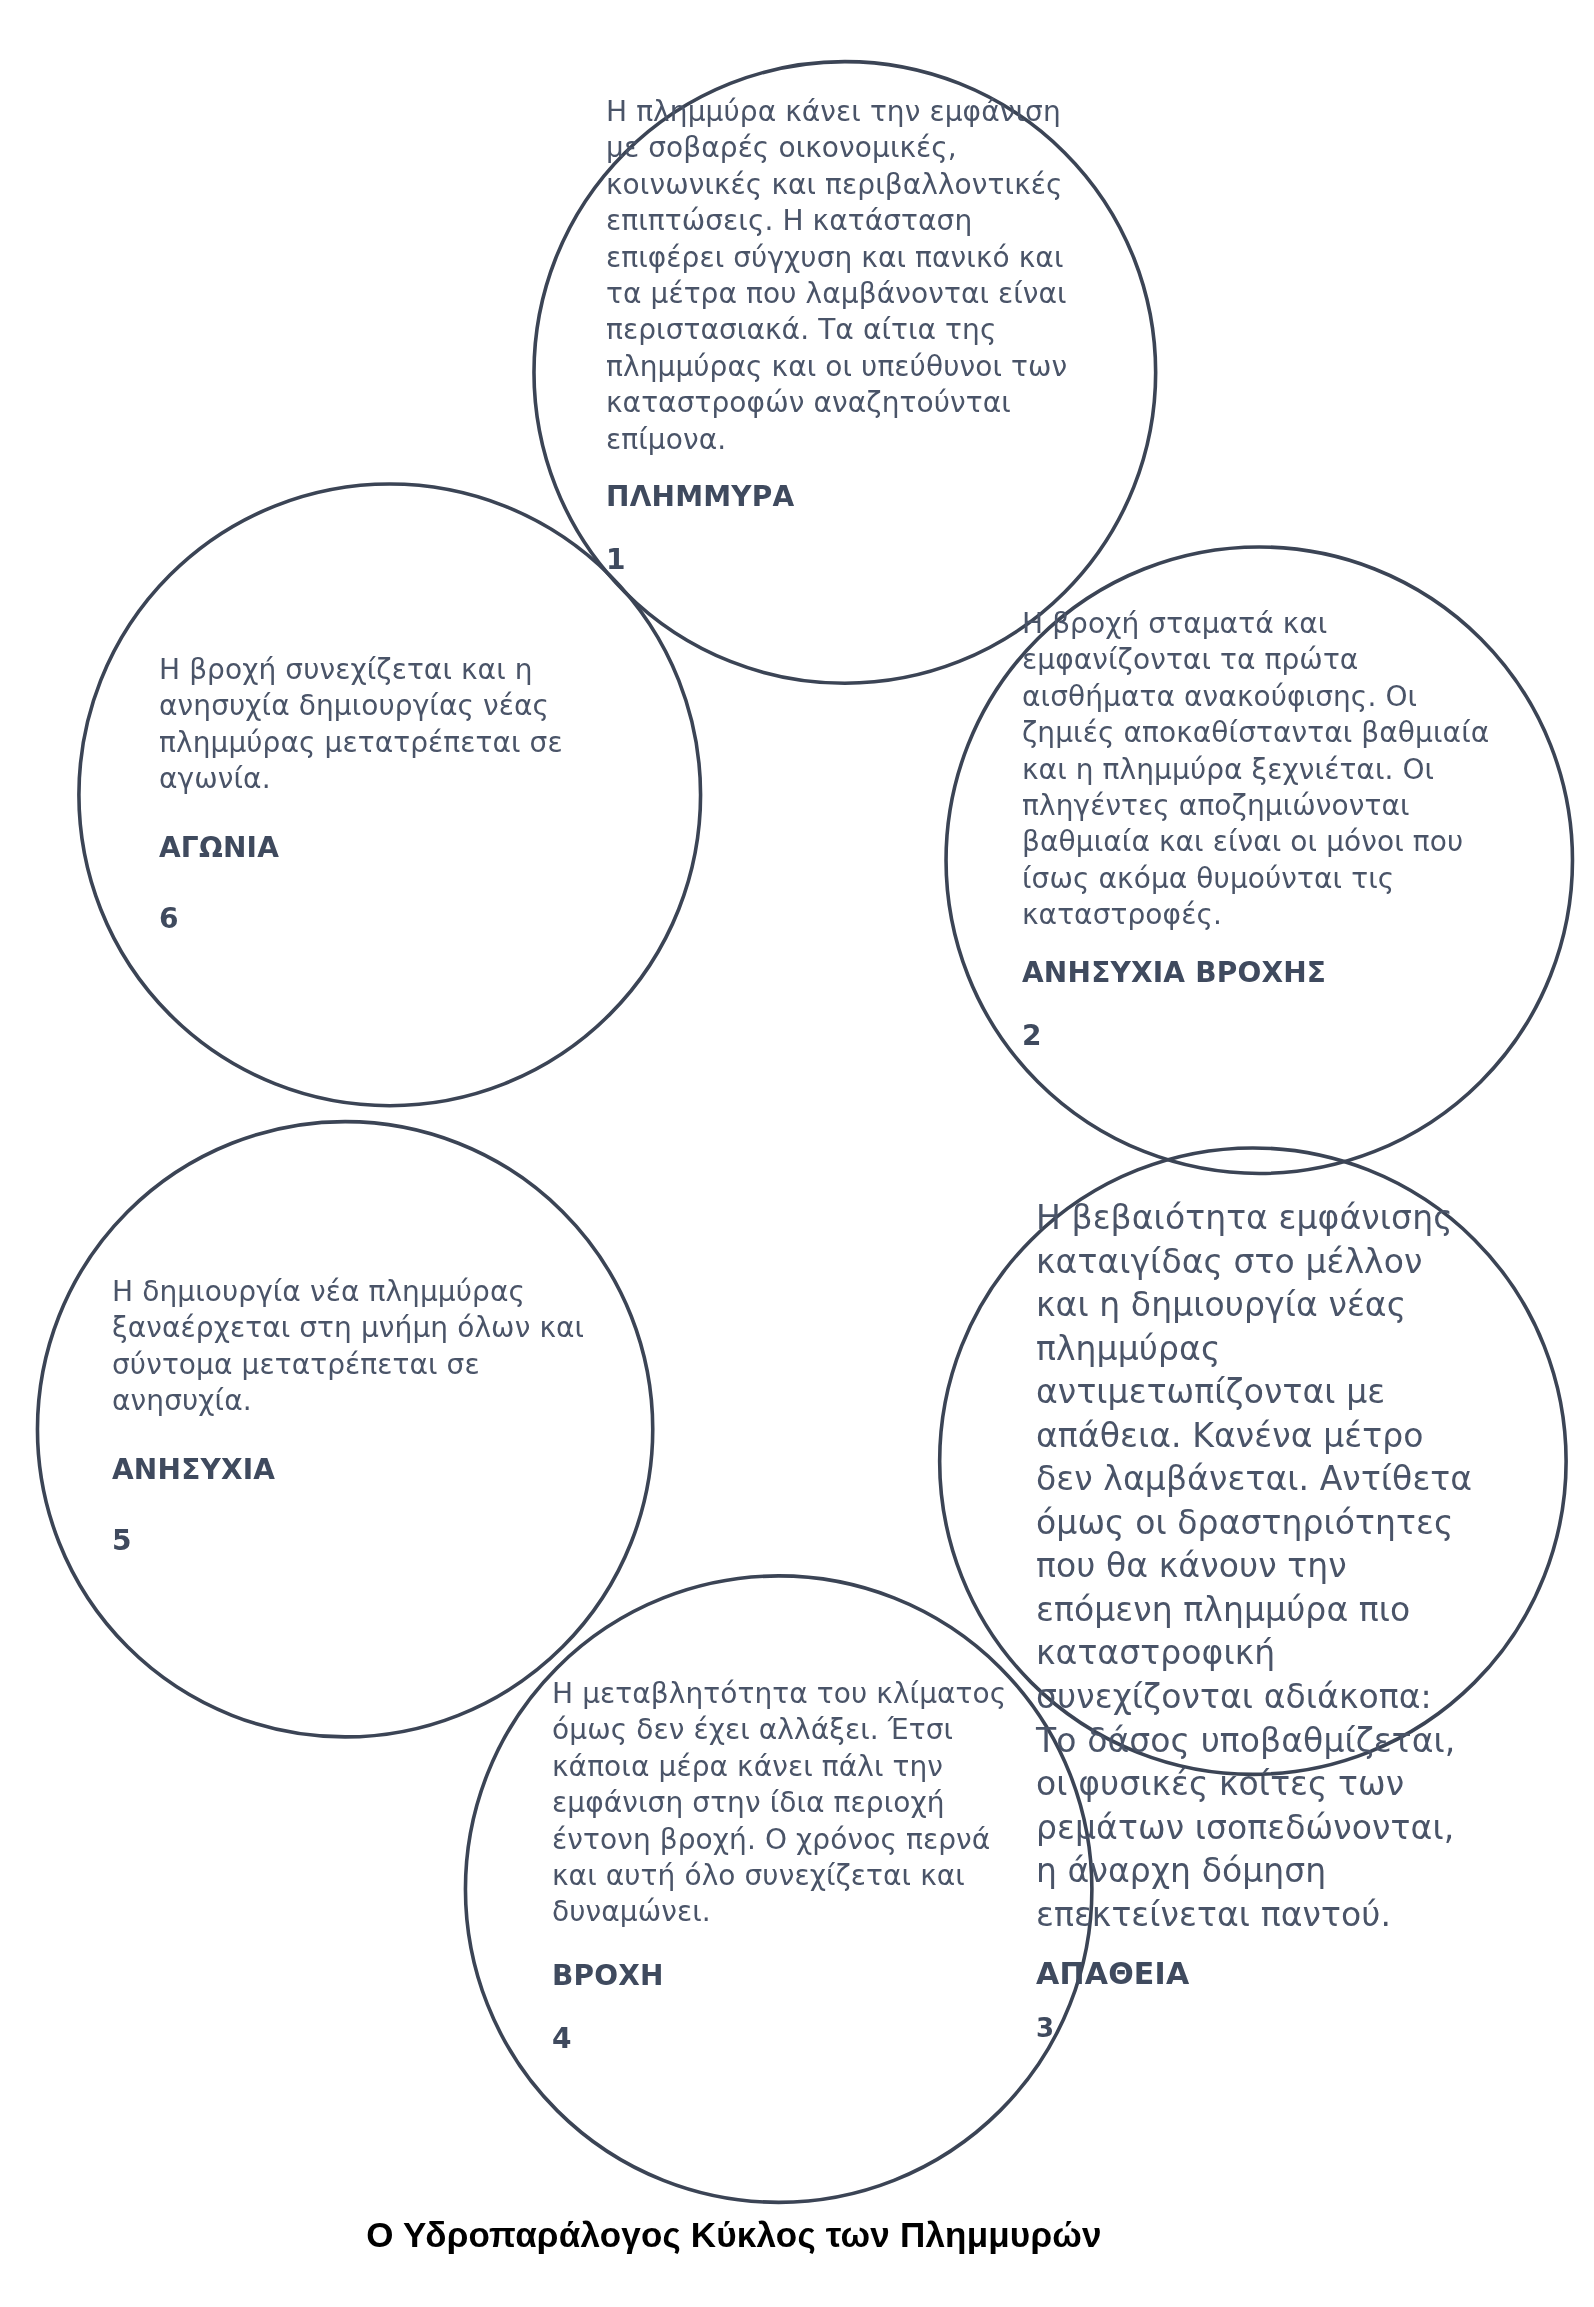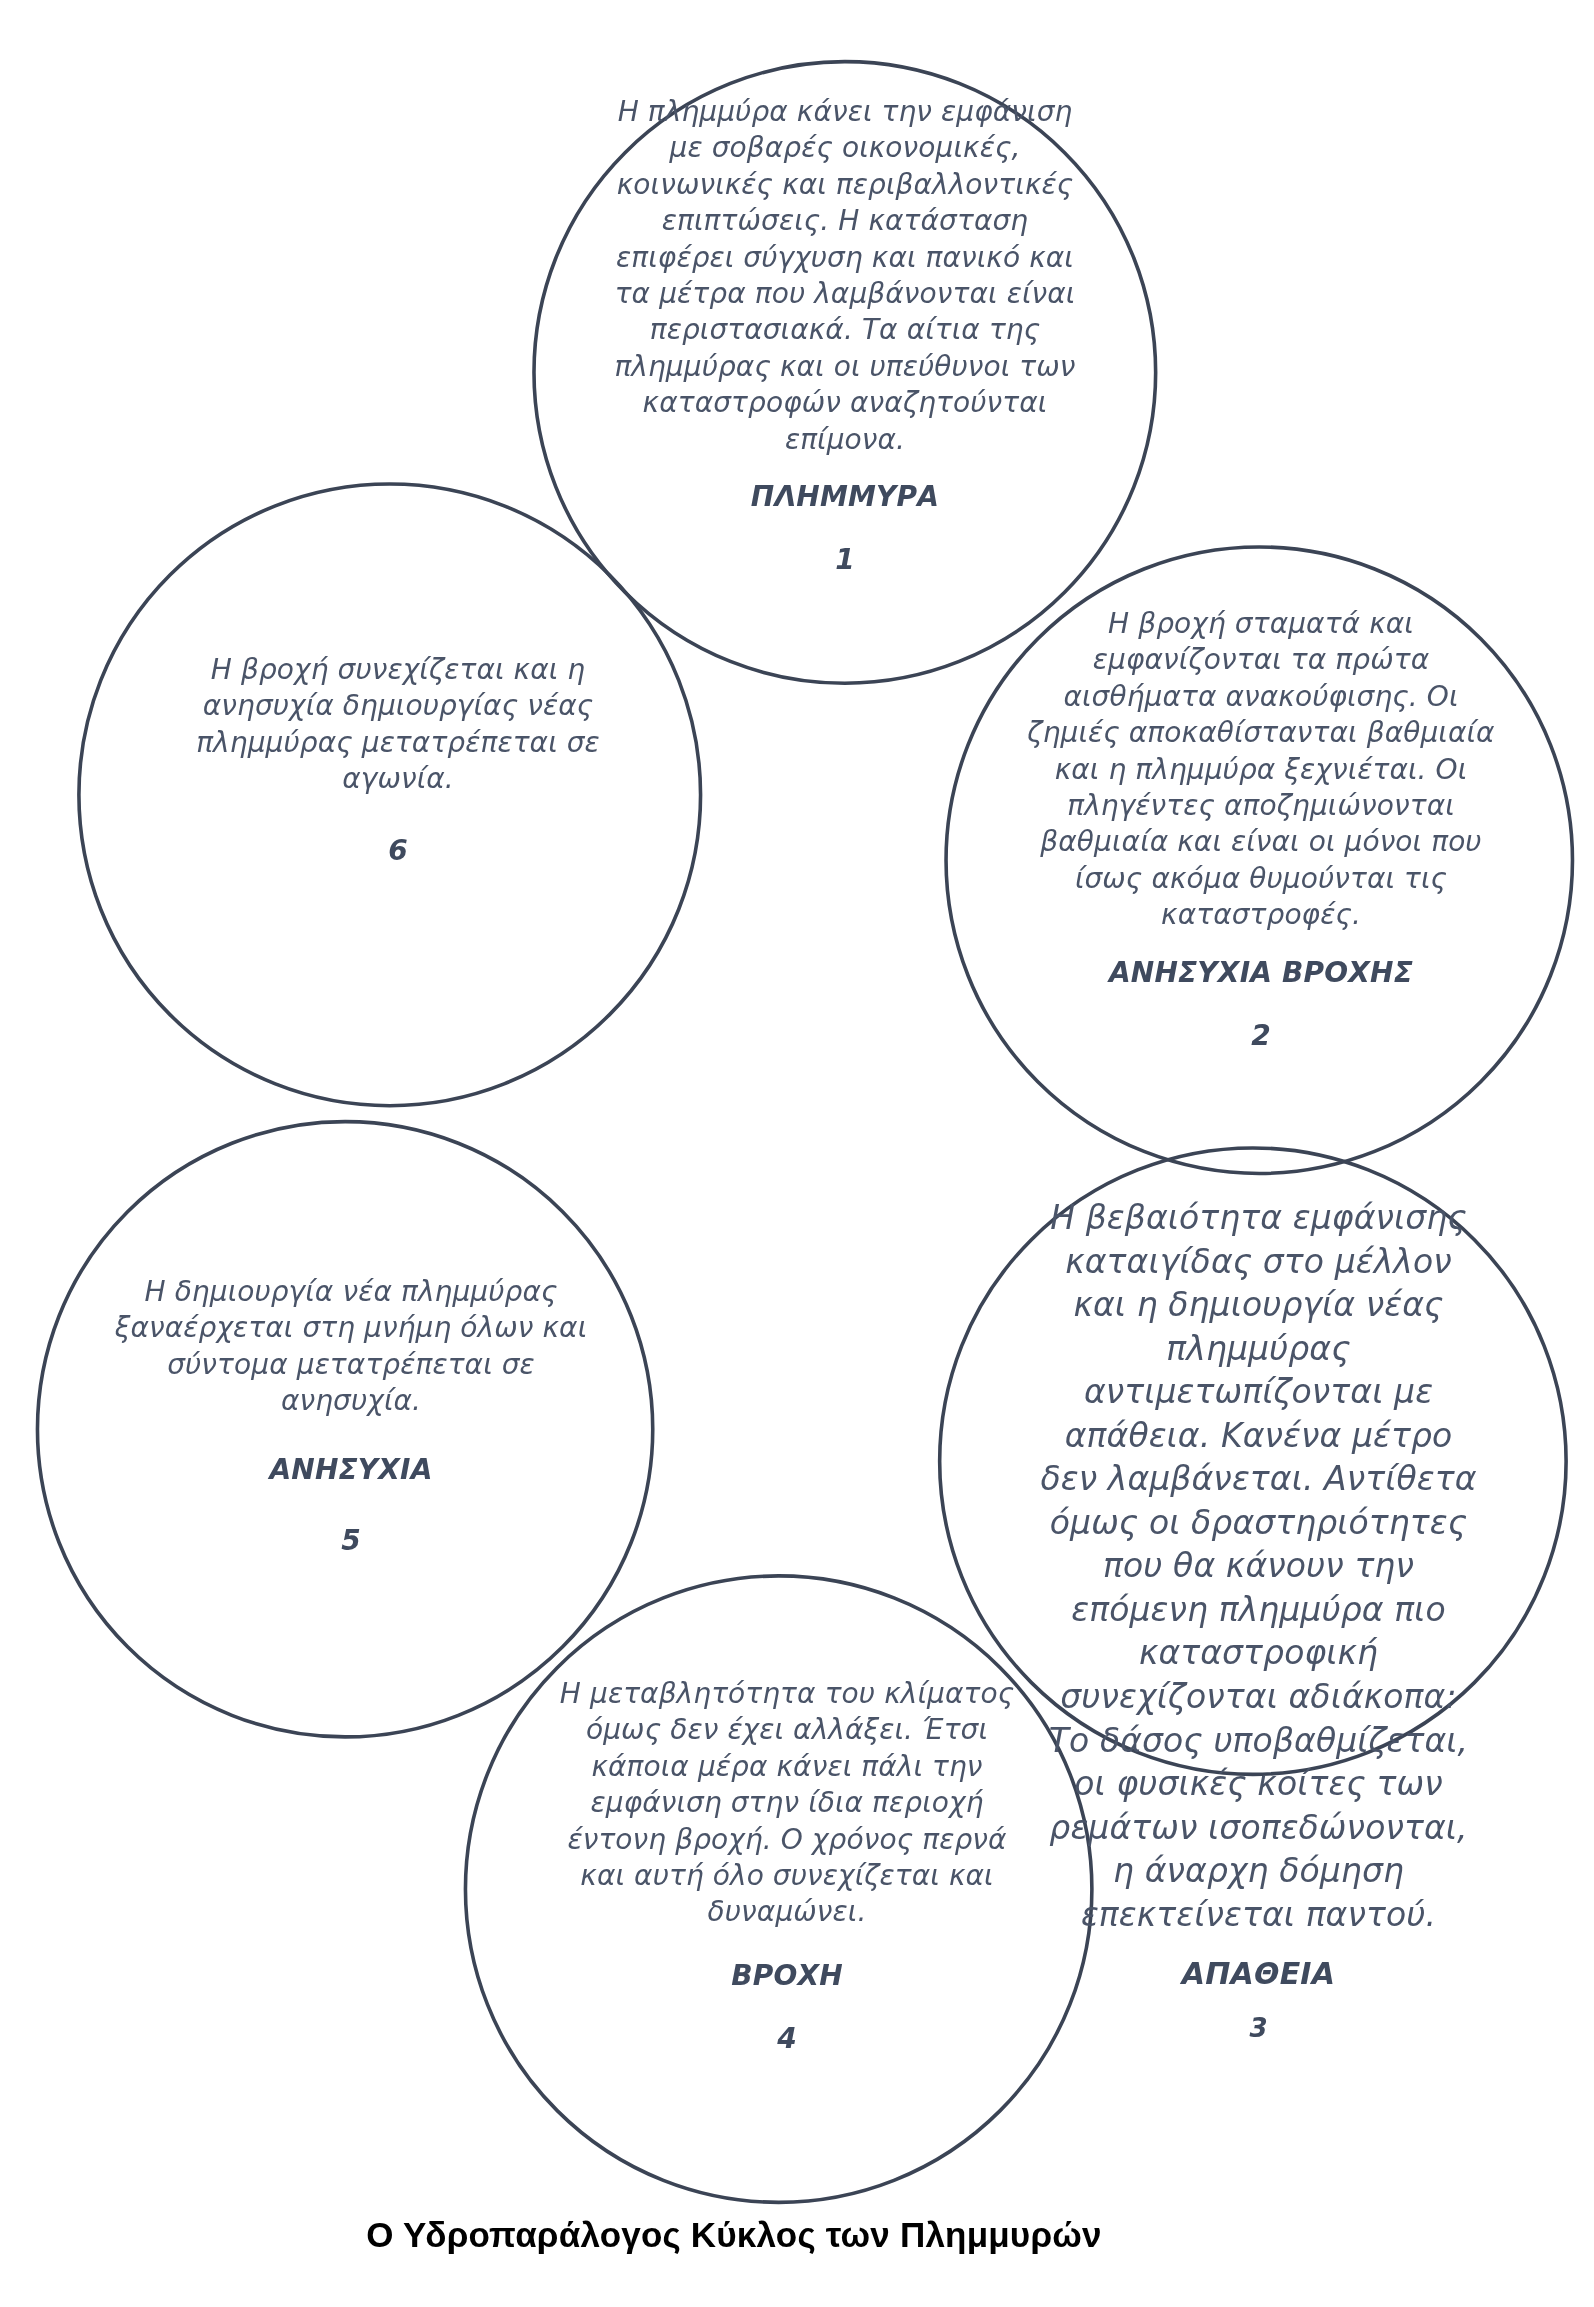--- a/index.html
+++ b/index.html
@@ -38,23 +38,22 @@
     fill: none;
     stroke: #3b4455;
     stroke-width: 4.5;
   }
 
   
   .cycle-node {
     position: absolute;
     box-sizing: border-box;
     display: block;
-    text-align: center;
+    text-align: left;
     color: #4a5468;
-    font-style: italic;
   }
 
   .node-body {
     font-size: 28px;
     line-height: 1.30;
     font-weight: 400;
     color: #4a5468;
     letter-spacing: 0.1px;
     margin: 0;
     white-space: pre-line;
@@ -157,19 +156,20 @@
   </div>
 
   <div class="cycle-node" id="node-5">
     <p class="node-body">Η δημιουργία νέα πλημμύρας ξαναέρχεται στη μνήμη όλων και σύντομα μετατρέπεται σε ανησυχία.</p>
     <p class="node-title">ΑΝΗΣΥΧΙΑ</p>
     <p class="node-number">5</p>
   </div>
 
   <div class="cycle-node" id="node-6">
     <p class="node-body">Η βροχή συνεχίζεται και η ανησυχία δημιουργίας νέας πλημμύρας μετατρέπεται σε αγωνία.</p>
+    <p class="node-title">ΑΓΩΝΙΑ</p>
     <p class="node-number">6</p>
   </div>
 
   <div id="diagram-caption">Ο Υδροπαράλογος Κύκλος των Πλημμυρών</div>
 
 </div>
 
 
 </body></html>

